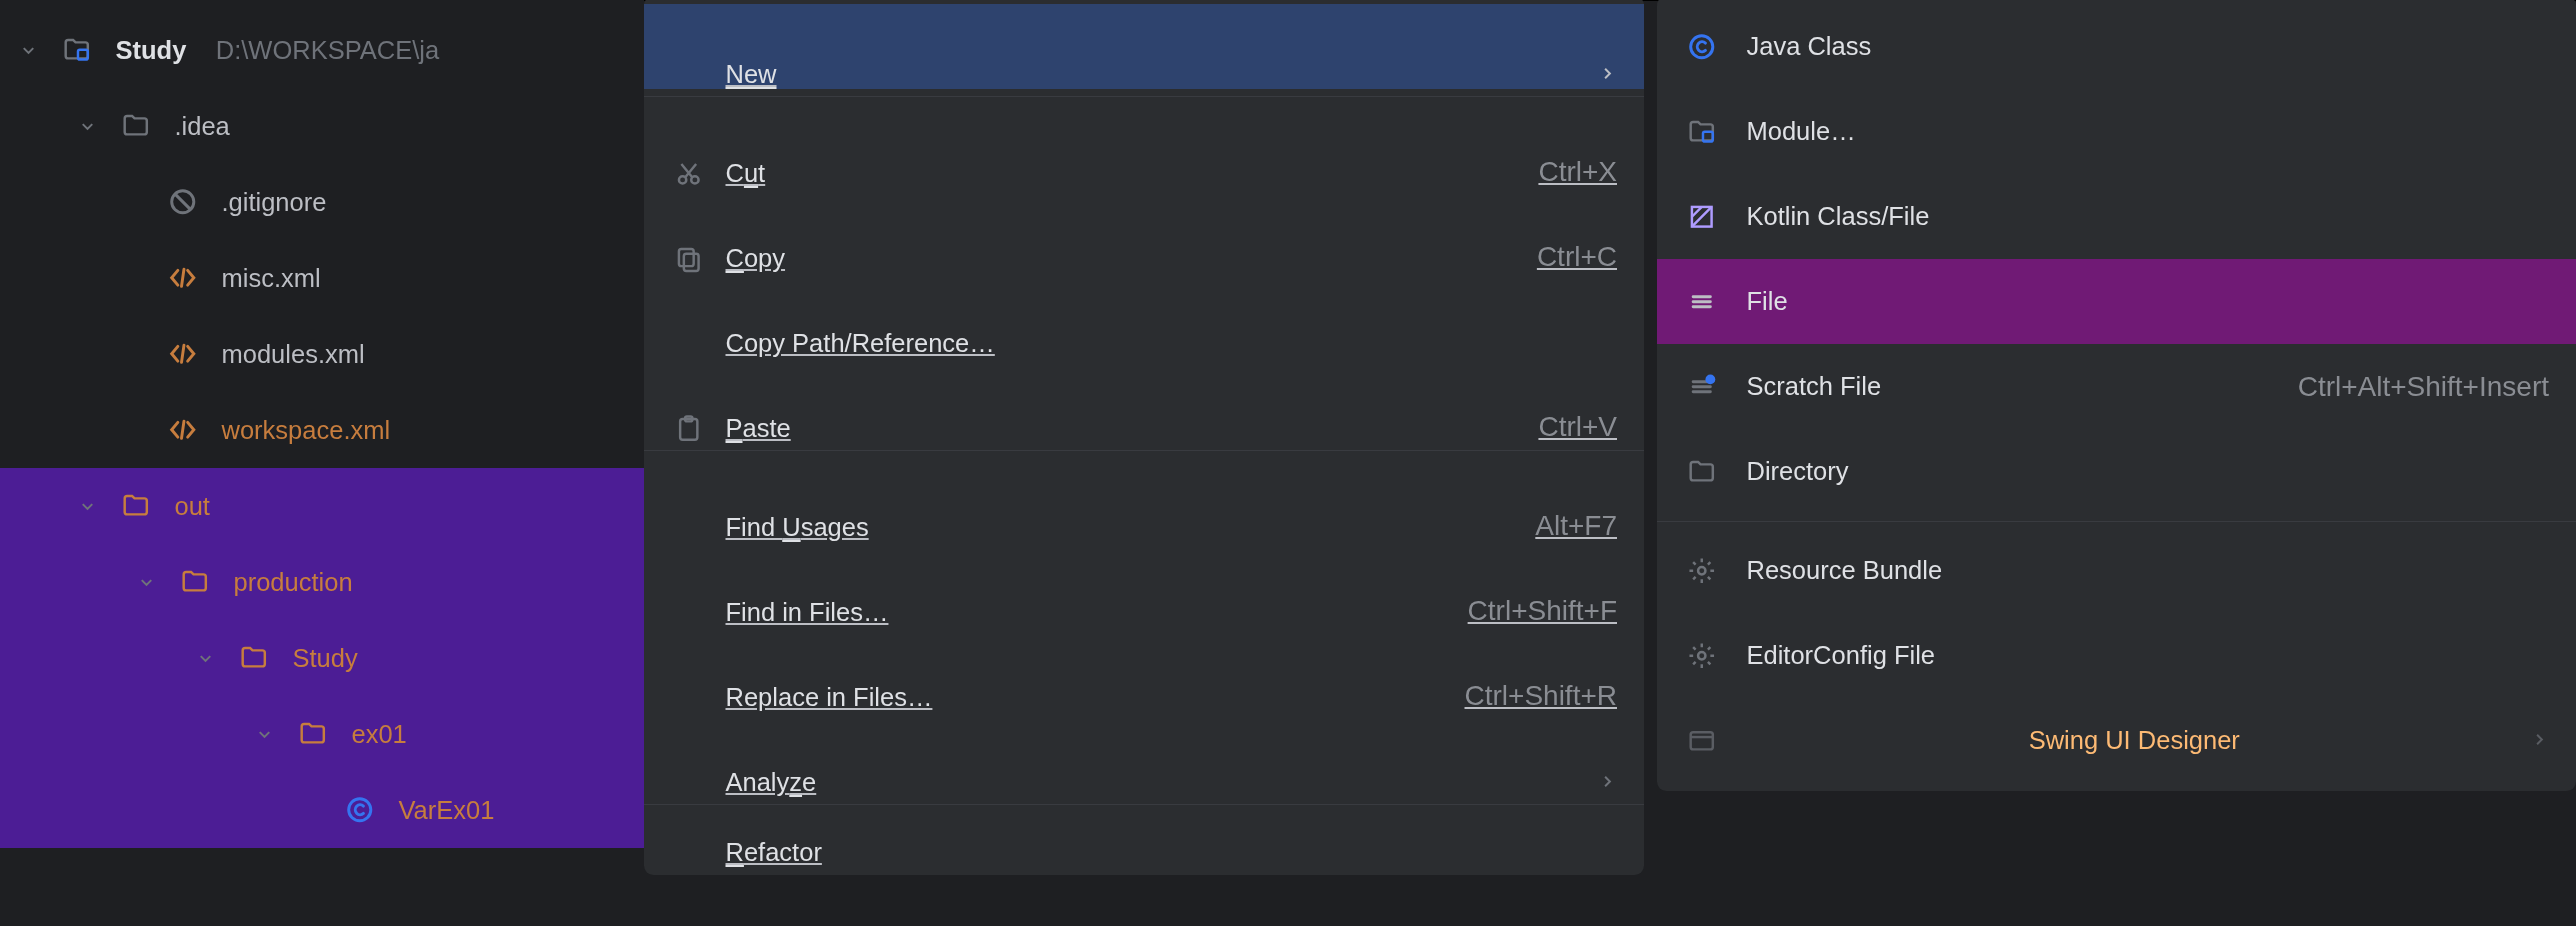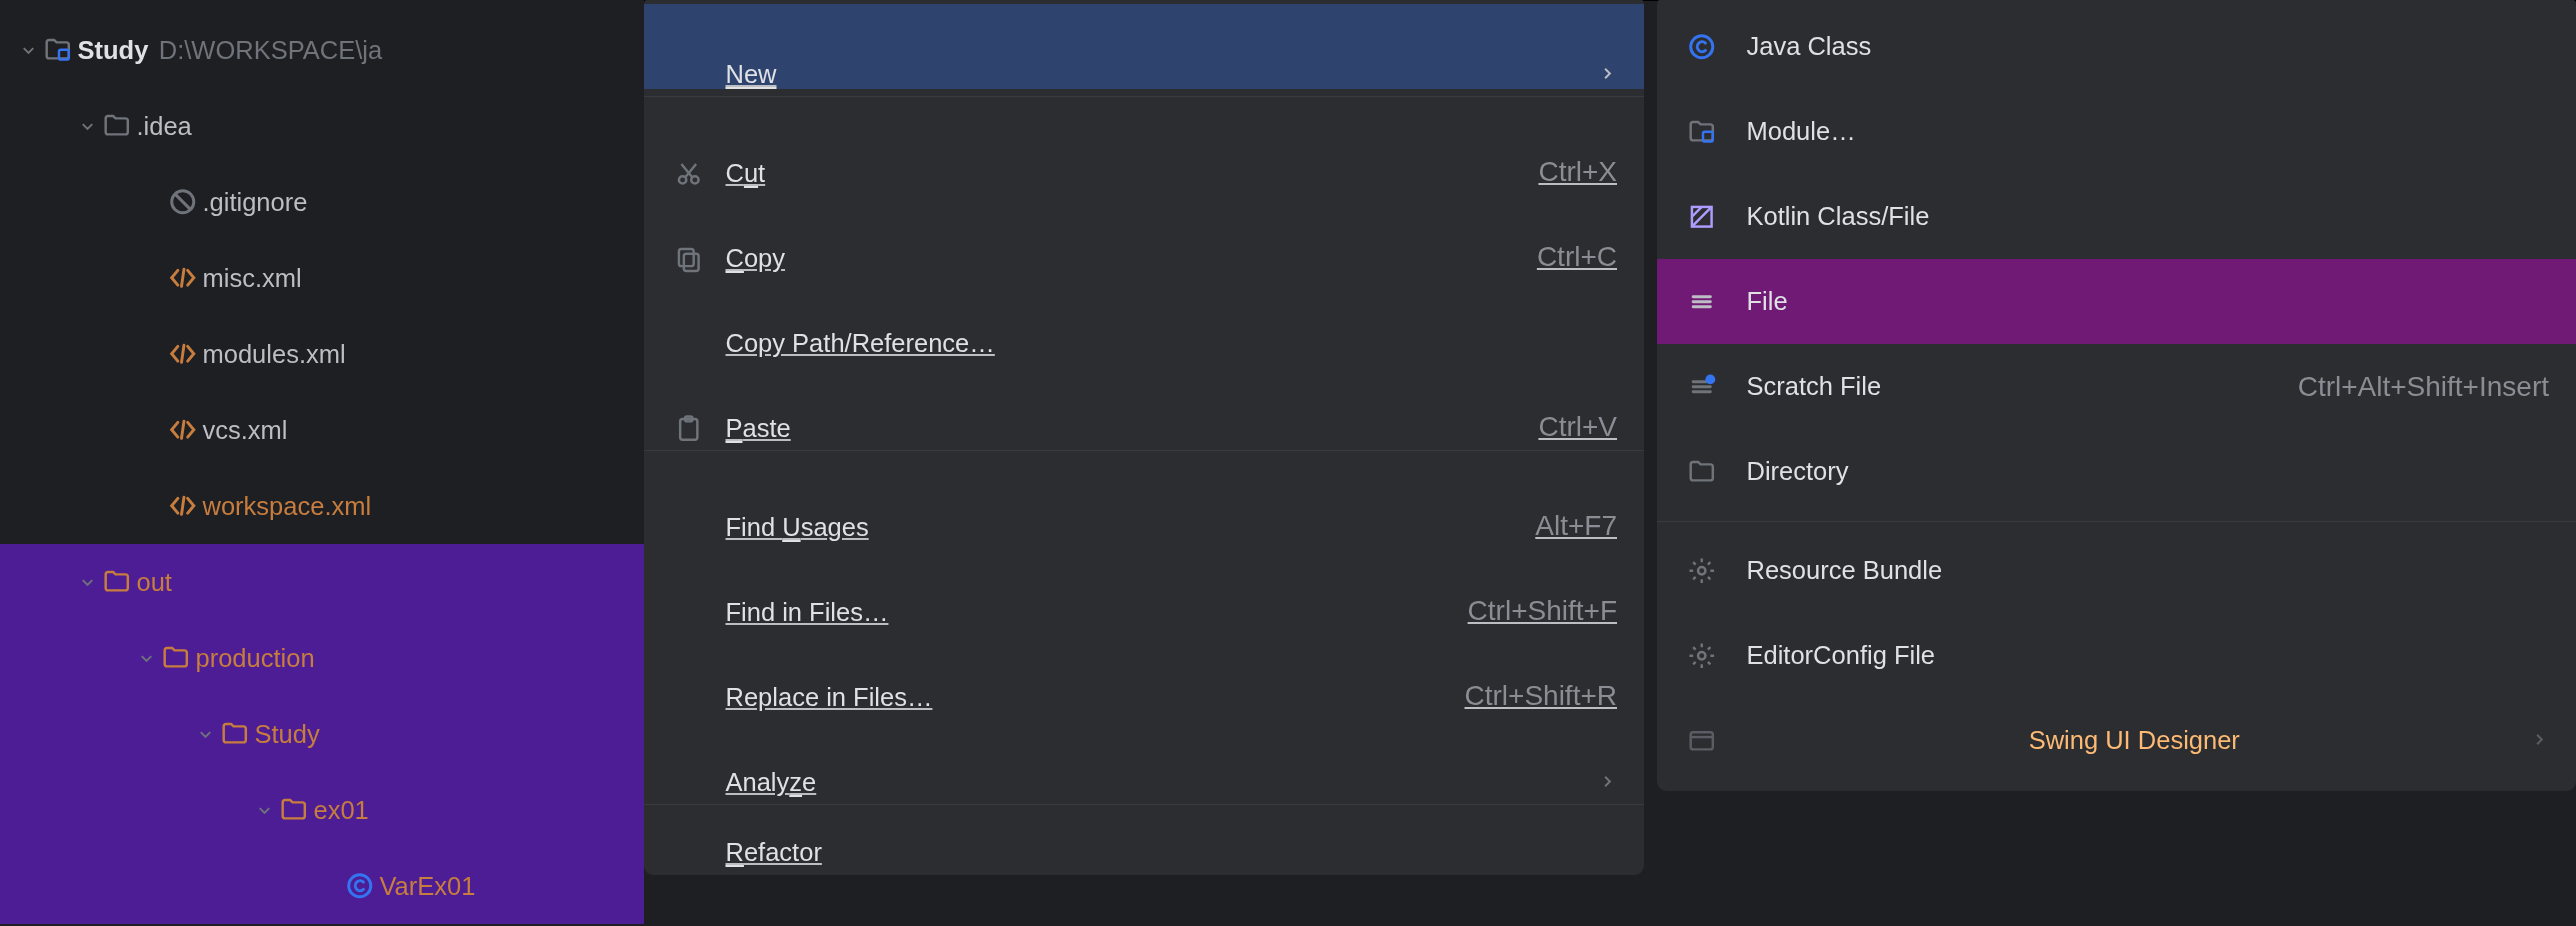--- a/index.html
+++ b/index.html
@@ -17,21 +17,21 @@
     width: 644px;
     height: 100%;
     background: #1e1f22;
     padding-top: 12px;
     position: relative;
   }
   .tree-row {
     display: flex;
     align-items: center;
     height: 76px;
-    gap: 5px;
+    gap: 24px;
     padding-left: var(--indent, 13.4px);
   }
   .tree-row.orange-bg { background: #4c1d95; }
   .chev { width: 19px; display: inline-flex; justify-content: center; color: #6f737a; }
   .chev svg { width: 19px; height: 19px; }
   .icon { width: 29.5px; height: 29.5px; display: inline-flex; align-items: center; justify-content: center; flex-shrink: 0; }
   .icon svg { width: 29.5px; height: 29.5px; }
   .tree-label { white-space: nowrap; }
   .tree-label.bold { font-weight: 700; color: #dfe1e5; }
   .tree-label.muted { color: #6f737a; margin-left: 5.4px; text-align: right; }
@@ -161,28 +161,20 @@
 
   <div class="tree-row" style="--indent:168px">
     <span class="icon">
       <svg viewBox="0 0 24 24" fill="none">
           <path d="M8 6l-5 6 5 6M16 6l5 6-5 6M13 5l-2 14" class="stroke-orange" stroke-width="2.4" stroke-linecap="round"></path>
         </svg>
     </span>
     <span class="tree-label">modules.xml</span>
   </div>
 
-  <div class="tree-row" style="--indent:168px">
-    <span class="icon">
-      <svg viewBox="0 0 24 24" fill="none">
-          <path d="M8 6l-5 6 5 6M16 6l5 6-5 6M13 5l-2 14" class="stroke-orange" stroke-width="2.4" stroke-linecap="round"></path>
-        </svg>
-    </span>
-    <span class="tree-label">vcs.xml</span>
-  </div>
 
   <div class="tree-row" style="--indent:168px">
     <span class="icon">
       <svg viewBox="0 0 24 24" fill="none">
           <path d="M8 6l-5 6 5 6M16 6l5 6-5 6M13 5l-2 14" class="stroke-orange" stroke-width="2.4" stroke-linecap="round"></path>
         </svg>
     </span>
     <span class="tree-label orange">workspace.xml</span>
   </div>
 

